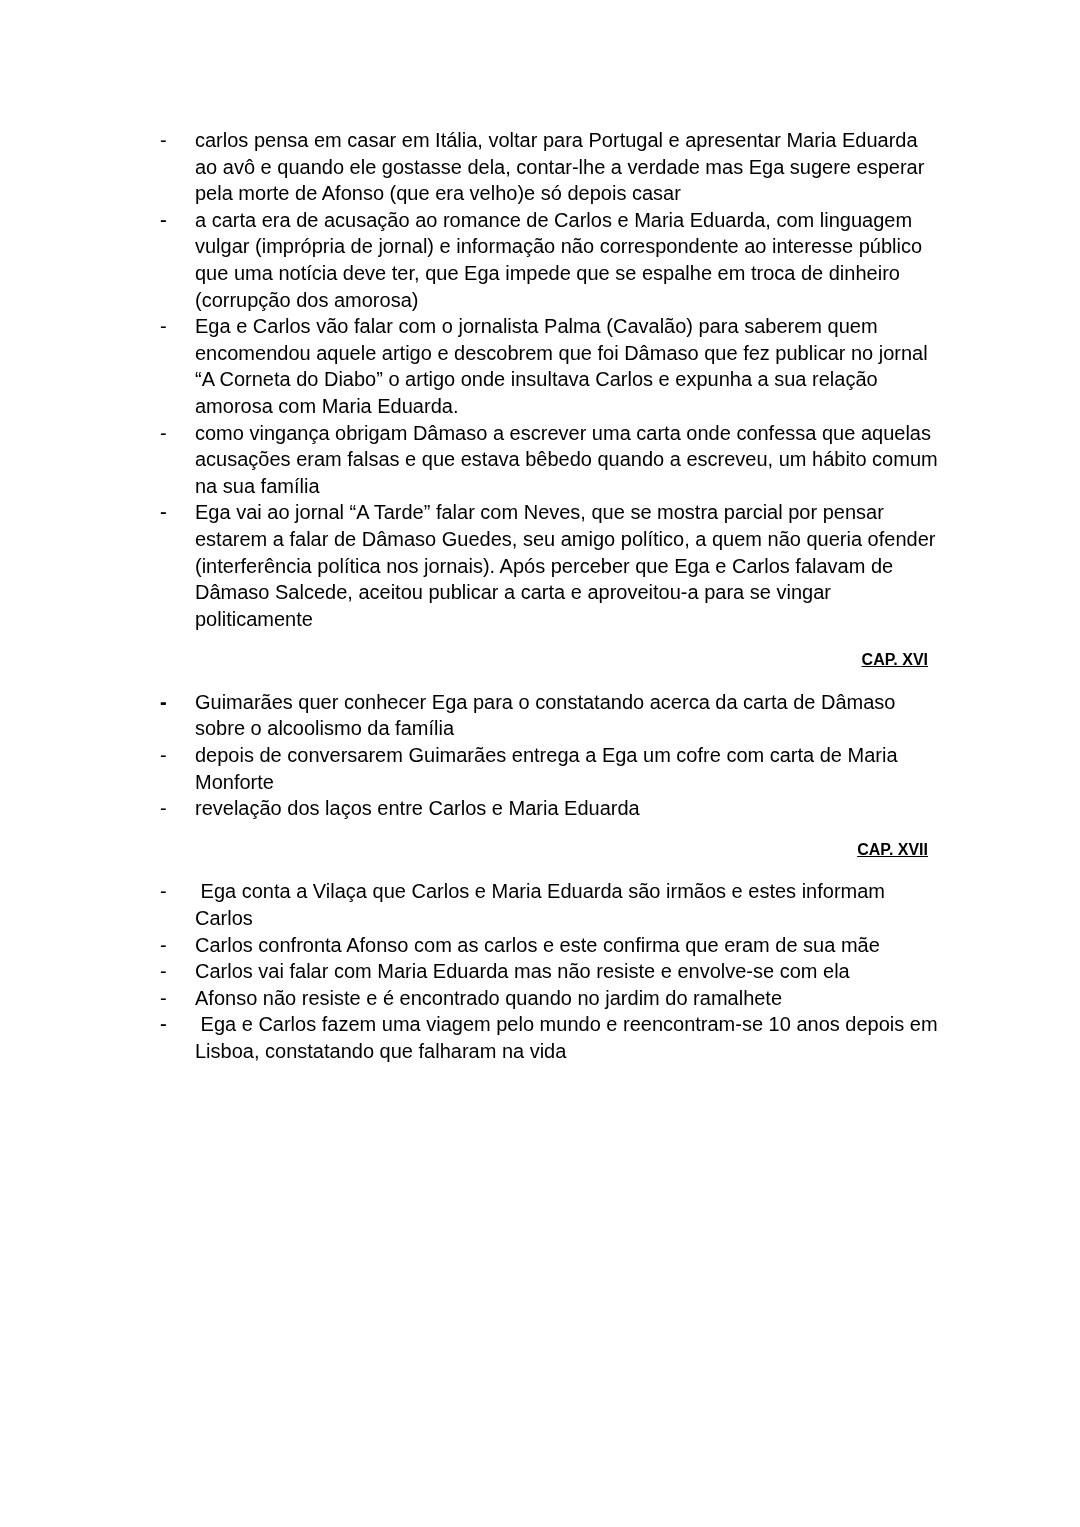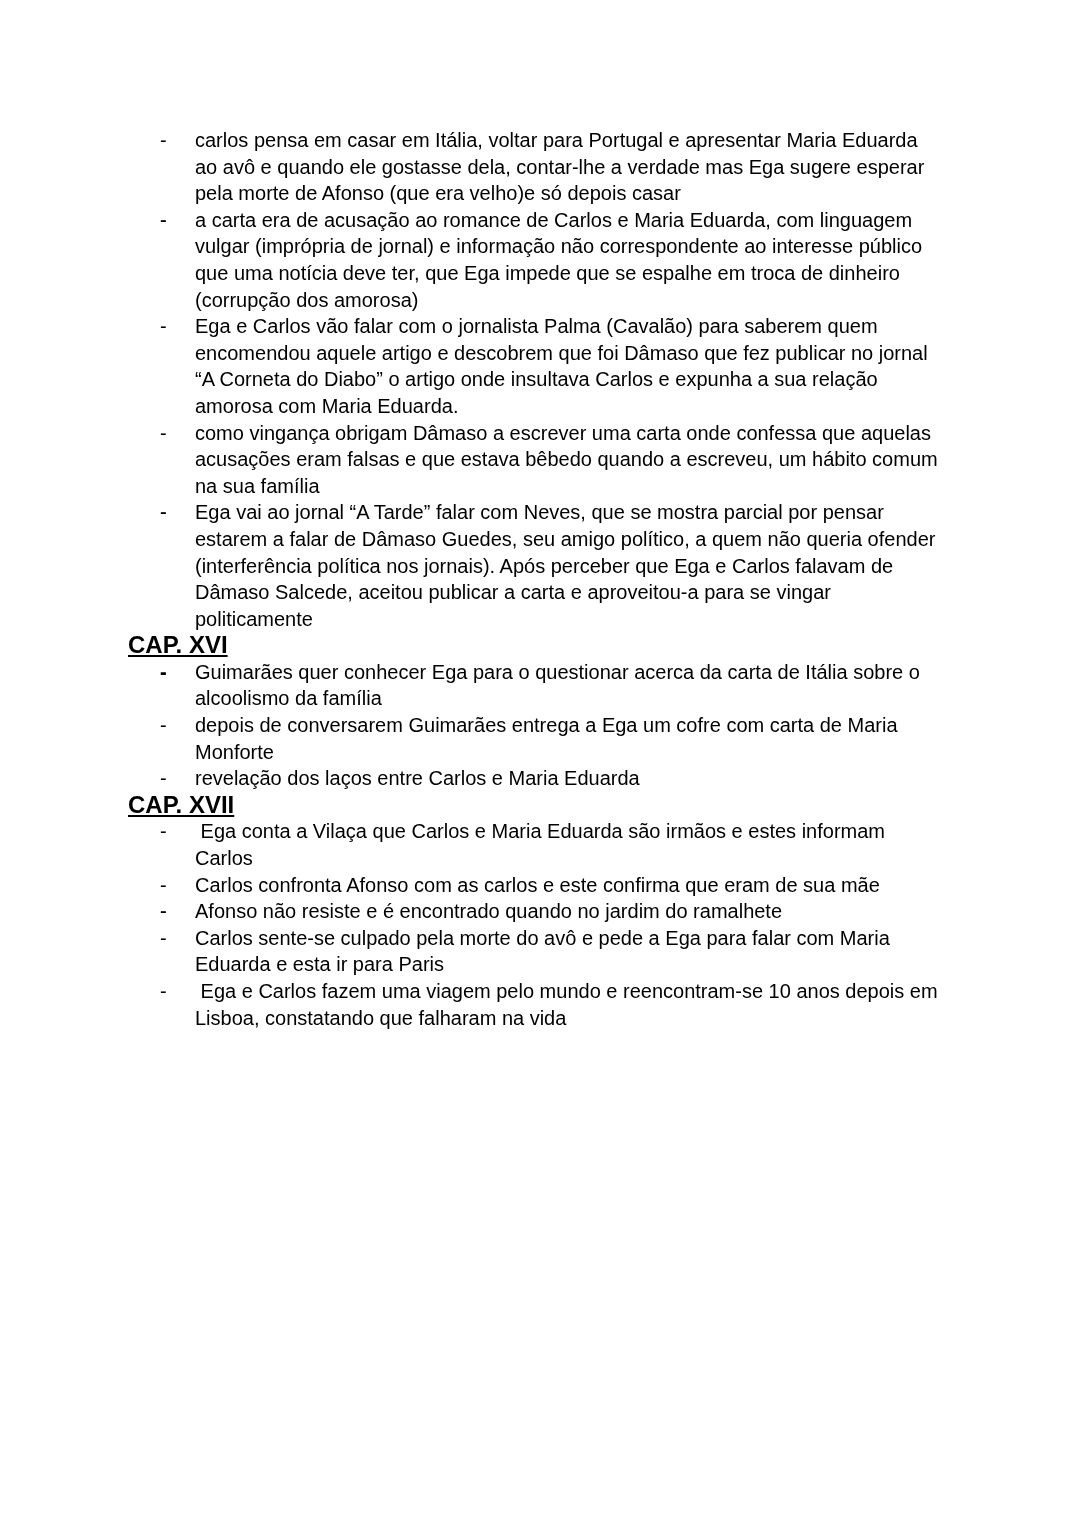--- a/index.html
+++ b/index.html
@@ -27,26 +27,27 @@
     width: 815px;
     font-size: 20px;
     line-height: 26.6px;
     letter-spacing: 0;
   }
   .section {
     margin: 0;
     padding: 0;
   }
   .heading {
-    font-size: 24px;
+    font-size: 16px;
     line-height: 26.6px;
     font-weight: bold;
     text-decoration: underline;
-    margin: 0;
+    margin: 15px;
     padding: 0;
+    text-align: right;
   }
   .bullet {
     position: relative;
     padding-left: 67px;
     margin: 0;
   }
   .dash {
     position: absolute;
     left: 32px;
     top: 0;
@@ -102,21 +103,21 @@
 
   <section class="section">
     <h2 class="heading">CAP. XVI</h2>
 
   <div class="bullet">
     <span class="dash bold">-</span>
   </div>
 
   <div class="bullet">
     <span class="dash">-</span>
-    <span class="text">Guimarães quer conhecer Ega para o questionar acerca da carta de Itália sobre o alcoolismo da família</span>
+    <span class="text">Guimarães quer conhecer Ega para o constatando acerca da carta de Dâmaso sobre o alcoolismo da família</span>
   </div>
 
   <div class="bullet">
     <span class="dash">-</span>
     <span class="text">depois de conversarem Guimarães entrega a Ega um cofre com carta de Maria Monforte</span>
   </div>
 
   <div class="bullet">
     <span class="dash">-</span>
     <span class="text">revelação dos laços entre Carlos e Maria Eduarda</span>
@@ -131,30 +132,30 @@
     <span class="text"> Ega conta a Vilaça que Carlos e Maria Eduarda são irmãos e estes informam Carlos</span>
   </div>
 
   <div class="bullet">
     <span class="dash">-</span>
     <span class="text">Carlos confronta Afonso com as carlos e este confirma que eram de sua mãe</span>
   </div>
 
   <div class="bullet">
     <span class="dash">-</span>
+    <span class="text">Carlos vai falar com Maria Eduarda mas não resiste e envolve-se com ela</span>
   </div>
 
   <div class="bullet">
     <span class="dash">-</span>
     <span class="text">Afonso não resiste e é encontrado quando no jardim do ramalhete</span>
   </div>
 
   <div class="bullet">
     <span class="dash">-</span>
-    <span class="text">Carlos sente-se culpado pela morte do avô e pede a Ega para falar com Maria Eduarda e esta ir para Paris</span>
   </div>
 </section>
 
   <section class="section">
 
   <div class="bullet">
     <span class="dash">-</span>
     <span class="text"> Ega e Carlos fazem uma viagem pelo mundo e reencontram-se 10 anos depois em Lisboa, constatando que falharam na vida</span>
   </div>
 </section>

